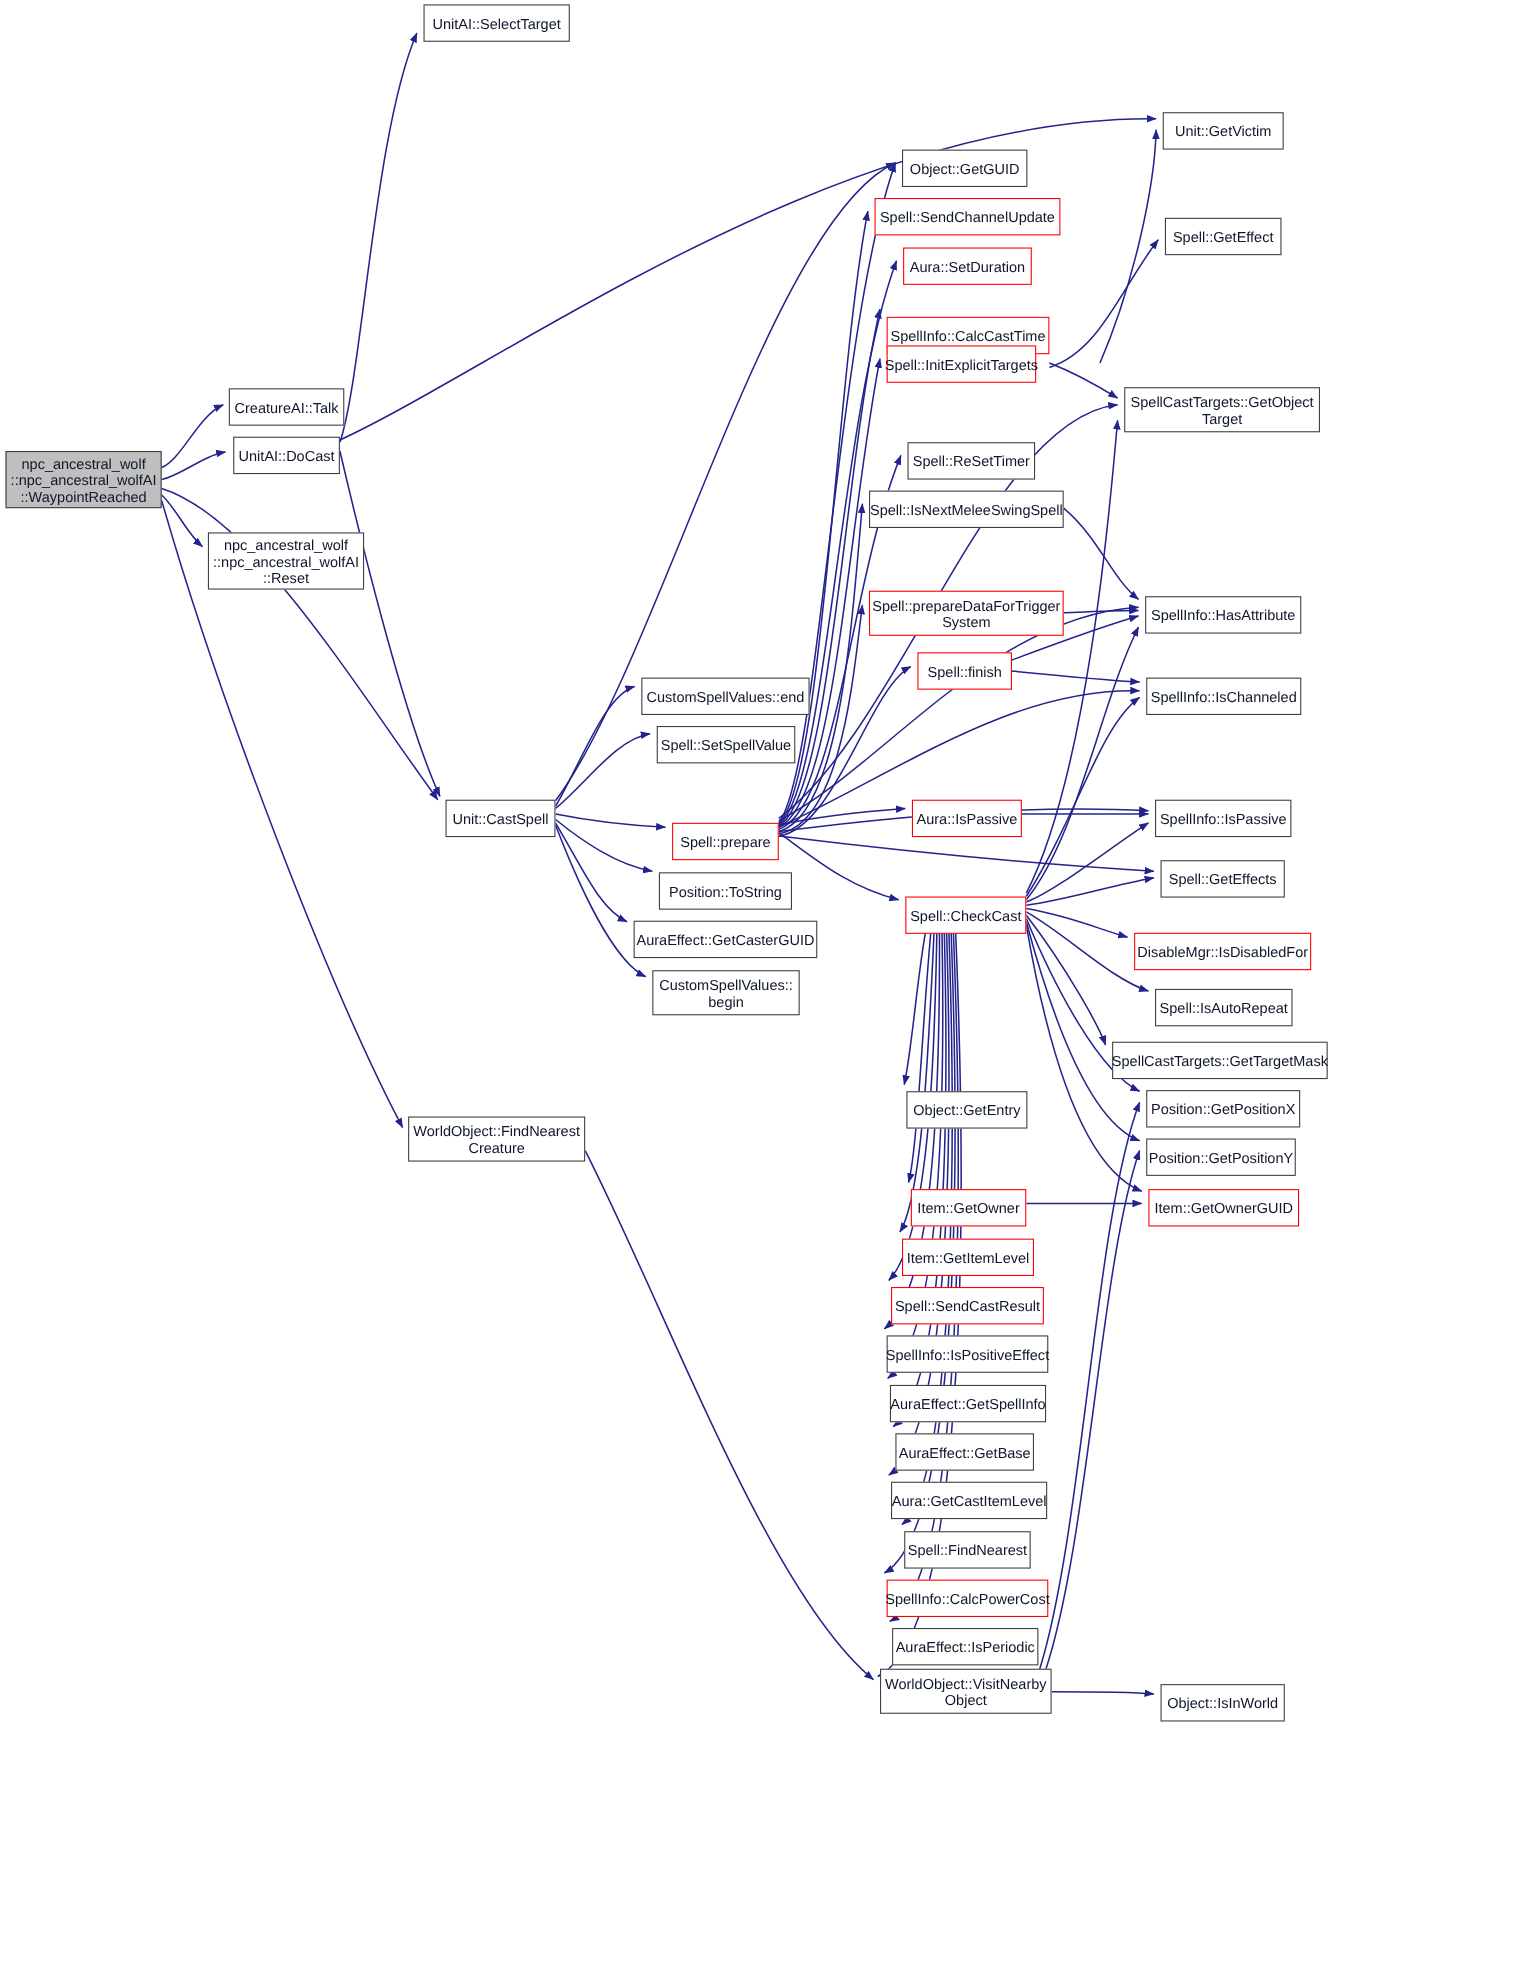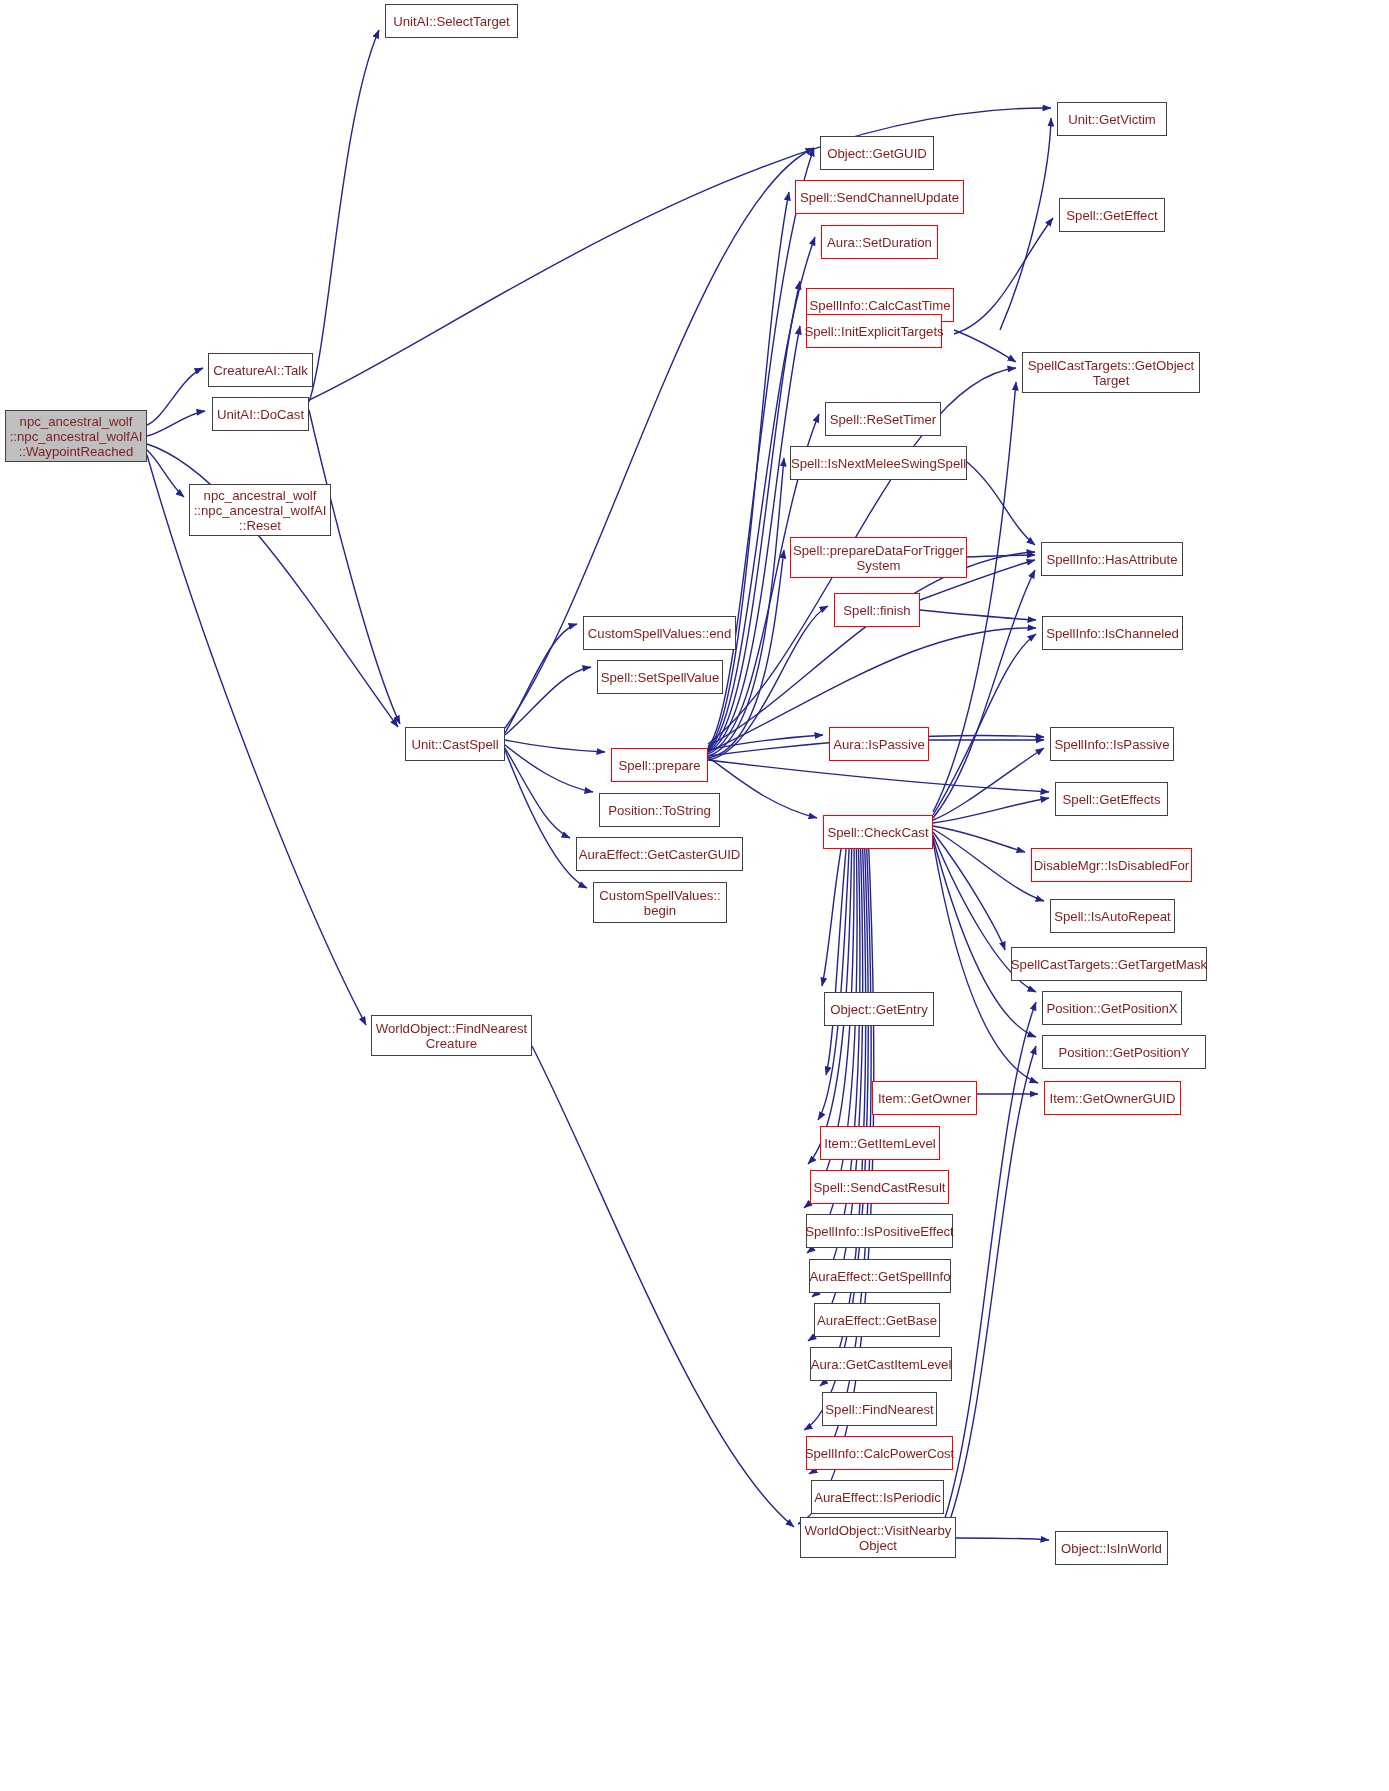--- a/index.html
+++ b/index.html
@@ -15,21 +15,21 @@
   #edges{position:absolute;left:0;top:0;width:1389px;height:1791px;}
   .node{
     position:absolute;
     box-sizing:border-box;
     display:flex;
     align-items:center;
     justify-content:center;
     text-align:center;
     background:#ffffff;
     border:1px solid #404040;
-    color:#7f1d1d;
+    color:#0f172a;
     font-size:13.2px;
     line-height:15px;
     letter-spacing:0px;
     white-space:pre-line;
     padding:16px 3px;
     z-index:5;
   }
   .node.red{border:1px solid #ff0000;}
   .node.root{background:#bfbfbf;border:1px solid #404040;}
 </style>
@@ -163,22 +163,22 @@
     <div class="node" style="left: 599px; top: 793px; width: 121px; height: 27px;">Position::ToString</div>
     <div class="node red" style="left: 823px; top: 815px; width: 110px; height: 27px;">Spell::CheckCast</div>
     <div class="node" style="left: 576px; top: 837px; width: 167px; height: 27px;">AuraEffect::GetCasterGUID</div>
     <div class="node red" style="left: 1031px; top: 848px; width: 161px; height: 27px;">DisableMgr::IsDisabledFor</div>
     <div class="node" style="left: 593px; top: 882px; width: 134px; height: 41px;">CustomSpellValues::
 begin</div>
     <div class="node" style="left: 1050px; top: 899px; width: 125px; height: 27px;">Spell::IsAutoRepeat</div>
     <div class="node" style="left: 1011px; top: 947px; width: 196px; height: 27px;">SpellCastTargets::GetTargetMask</div>
     <div class="node" style="left: 824px; top: 992px; width: 110px; height: 27px;">Object::GetEntry</div>
     <div class="node" style="left: 1042px; top: 991px; width: 140px; height: 27px;">Position::GetPositionX</div>
-    <div class="node" style="left: 1042px; top: 1035px; width: 164px; height: 27px;">Position::GetPositionY</div>
-    <div class="node red" style="left: 828px; top: 1081px; width: 105px; height: 27px; margin-left: 44px;">Item::GetOwner</div>
+    <div class="node" style="left: 1042px; top: 1035px; width: 136px; height: 27px;">Position::GetPositionY</div>
+    <div class="node red" style="left: 828px; top: 1081px; width: 105px; height: 27px;">Item::GetOwner</div>
     <div class="node red" style="left: 1044px; top: 1081px; width: 137px; height: 27px;">Item::GetOwnerGUID</div>
     <div class="node red" style="left: 820px; top: 1126px; width: 120px; height: 27px;">Item::GetItemLevel</div>
     <div class="node red" style="left: 810px; top: 1170px; width: 139px; height: 27px;">Spell::SendCastResult</div>
     <div class="node" style="left: 806px; top: 1214px; width: 147px; height: 27px;">SpellInfo::IsPositiveEffect</div>
     <div class="node" style="left: 809px; top: 1259px; width: 142px; height: 27px;">AuraEffect::GetSpellInfo</div>
     <div class="node" style="left: 814px; top: 1303px; width: 126px; height: 27px;">AuraEffect::GetBase</div>
     <div class="node" style="left: 810px; top: 1347px; width: 142px; height: 27px;">Aura::GetCastItemLevel</div>
     <div class="node" style="left: 822px; top: 1392px; width: 115px; height: 27px;">Spell::FindNearest</div>
     <div class="node red" style="left: 806px; top: 1436px; width: 147px; height: 27px;">SpellInfo::CalcPowerCost</div>
     <div class="node" style="left: 811px; top: 1480px; width: 133px; height: 27px;">AuraEffect::IsPeriodic</div>

